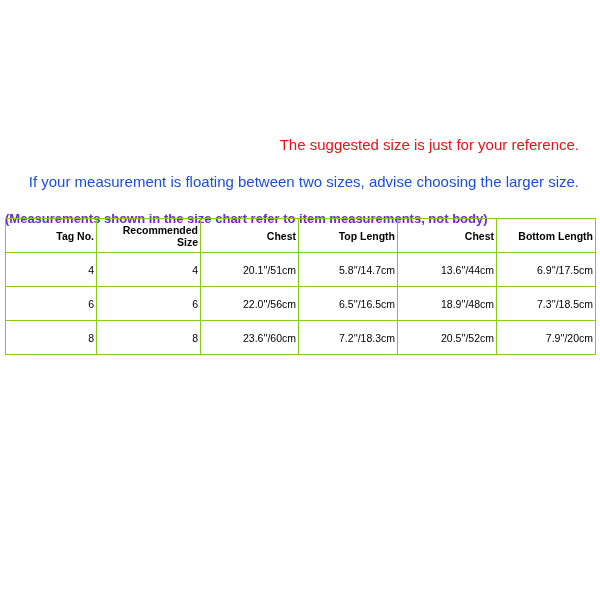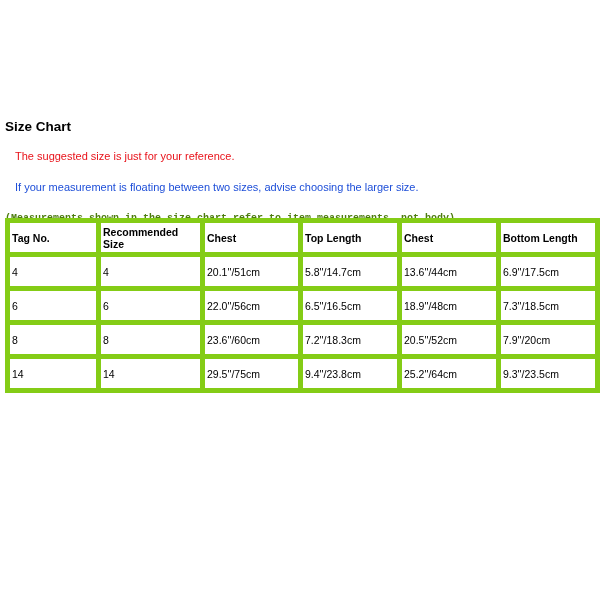--- a/index.html
+++ b/index.html
@@ -28,47 +28,47 @@
     right: 5px;
   }
   .title {
     font-size: 13.5px;
     font-weight: bold;
     color: #000000;
     line-height: 18px;
     margin: 0 0 4px 0;
   }
   .note {
-    font-size: 11px;
+    font-size: 15px;
     color: #e8121a;
     line-height: 21px;
-    margin: 10px;
+    margin: 16px;
     white-space: nowrap;
+    text-align: right;
   }
   .note-bold {
-    font-size: 10px;
-    color: #4d7c0f;
+    font-size: 13px;
+    color: #6d28d9;
     font-weight: bold;
     line-height: 21px;
     margin: 3px 0 0 0;
     white-space: nowrap;
-    font-family: Liberation Mono, monospace;
   }
   table.size-table {
     position: absolute;
     top: 218px;
     left: 5px;
     width: 590px;
     border-collapse: collapse;
     table-layout: fixed;
   }
   table.size-table th,
   table.size-table td {
-    border: 5px solid #84cc16;
-    text-align: left;
+    border: 1px solid #84cc16;
+    text-align: right;
     vertical-align: middle;
     font-size: 10.5px;
     color: #000000;
     height: 34px;
     padding: 2px 2px;
     box-sizing: border-box;
   }
   table.size-table th {
     font-weight: bold;
   }
@@ -81,21 +81,20 @@
   col.c3 { width: 99px; }
   col.c4 { width: 99px; }
   col.c5 { width: 99px; }
 </style>
 </head>
 <body>
 
 <div class="page">
 
   <div class="header-block">
-    <div class="title">Size Chart</div>
     <div class="note" style="color: rgb(232, 18, 26);">The suggested size is just for your reference.</div>
     <div class="note" style="color: #1d4ed8;">If your measurement is floating between two sizes, advise choosing the larger size.</div>
     <div class="note-bold">(Measurements shown in the size chart refer to item measurements, not body)</div>
   </div>
 
   <table class="size-table">
     <colgroup>
       <col class="c0">
         <col class="c1">
         <col class="c2">
@@ -131,24 +130,16 @@
         <td>7.3''/18.5cm</td>
       </tr>
       <tr>
         <td>8</td>
         <td>8</td>
         <td>23.6''/60cm</td>
         <td>7.2''/18.3cm</td>
         <td>20.5''/52cm</td>
         <td>7.9''/20cm</td>
       </tr>
-      <tr>
-        <td>14</td>
-        <td>14</td>
-        <td>29.5''/75cm</td>
-        <td>9.4''/23.8cm</td>
-        <td>25.2''/64cm</td>
-        <td>9.3''/23.5cm</td>
-      </tr>
     </tbody>
   </table>
 
 </div>
 
 </body></html>

